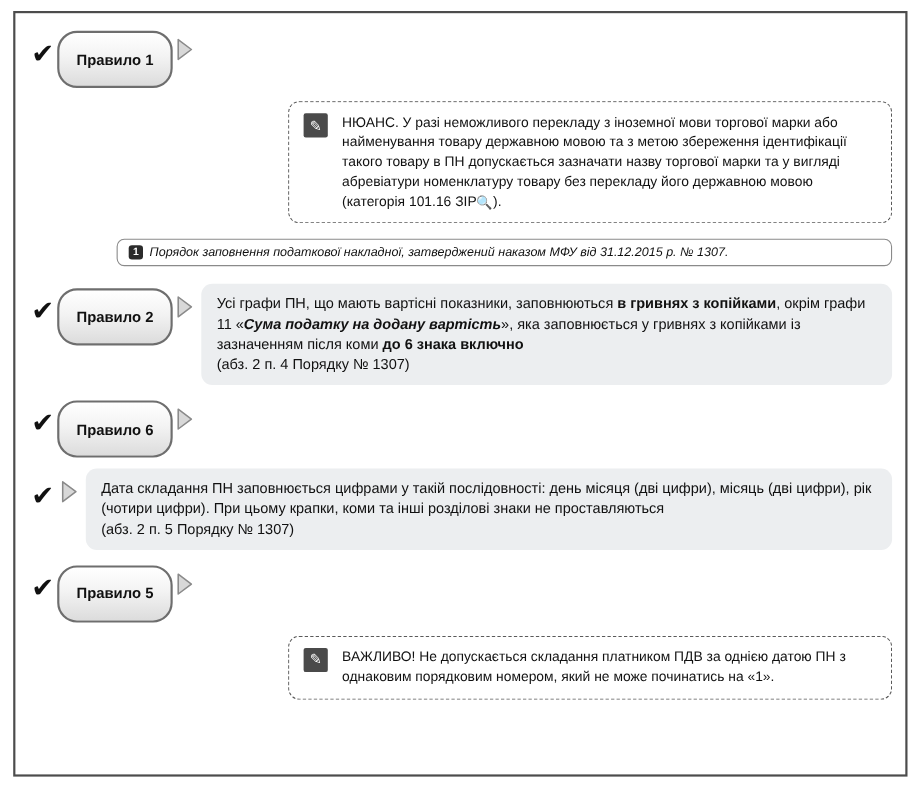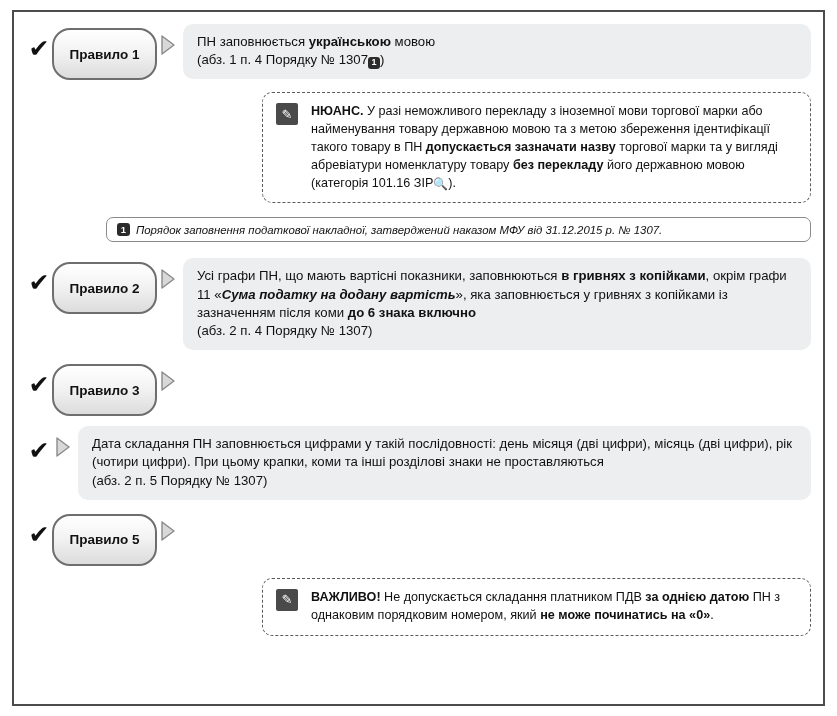--- a/index.html
+++ b/index.html
@@ -115,21 +115,21 @@
     height: 22px;
     background: #4a4a4a;
     border-radius: 2px;
     display: flex;
     align-items: center;
     justify-content: center;
     color: #ffffff;
     font-size: 13px;
     line-height: 1;
   }
-  .note b { font-weight: bold; }
+  .note b { font-weight: normal; }
 
   
   .footnote {
     margin: 14px 0 16px 80px;
     width: 705px;
     border: 1.4px solid #8a8a8a;
     border-radius: 7px;
     padding: 5px 10px 5px 10px;
     font-size: 11.4px;
     font-style: italic;
@@ -221,21 +221,20 @@
   <div class="inner">
 
     <div class="rule-row">
       <div class="check">✔</div>
       <div class="pill">Правило 1</div>
       <div class="arrow">
         <svg width="20" height="22" viewBox="0 0 20 22" aria-hidden="true">
           <path d="M2 2 L14 11 L2 20 Z" fill="#d8d8d8" stroke="#8a8a8a" stroke-width="1.4" stroke-linejoin="round"></path>
         </svg>
       </div>
-      <div class="card">ПН заповнюється <b>українською</b> мовою<br>(абз. 1 п. 4 Порядку № 1307<span class="inlinenum">1</span>)</div>
     </div>
 
     <div class="note">
       <span class="pin">✎</span>
       <span><b>НЮАНС.</b> У разі неможливого перекладу з іноземної мови торгової марки або найменування товару державною мовою та з метою збереження ідентифікації такого товару в ПН <b>допускається зазначати назву</b> торгової марки та у вигляді абревіатури номенклатуру товару <b>без перекладу</b> його державною мовою (категорія 101.16 ЗІР<span class="zoomglyph">🔍</span>).</span>
     </div>
 
     <div class="footnote">
       <span class="numbox">1</span>
       <span>Порядок заповнення податкової накладної, затверджений наказом МФУ від 31.12.2015 р. № 1307.</span>
@@ -247,21 +246,21 @@
       <div class="arrow">
         <svg width="20" height="22" viewBox="0 0 20 22" aria-hidden="true">
           <path d="M2 2 L14 11 L2 20 Z" fill="#d8d8d8" stroke="#8a8a8a" stroke-width="1.4" stroke-linejoin="round"></path>
         </svg>
       </div>
       <div class="card">Усі графи ПН, що мають вартісні показники, заповнюються <b>в гривнях з копійками</b>, окрім графи 11 «<b><i>Сума податку на додану вартість</i></b>», яка заповнюється у гривнях з копійками із зазначенням після коми <b>до 6 знака включно</b><br>(абз. 2 п. 4 Порядку № 1307)</div>
     </div>
 
     <div class="rule-row">
       <div class="check">✔</div>
-      <div class="pill">Правило 3</div>
+      <div class="pill">Правило 6</div>
       <div class="arrow">
         <svg width="20" height="22" viewBox="0 0 20 22" aria-hidden="true">
           <path d="M2 2 L14 11 L2 20 Z" fill="#d8d8d8" stroke="#8a8a8a" stroke-width="1.4" stroke-linejoin="round"></path>
         </svg>
       </div>
     </div>
 
     <div class="rule-row">
       <div class="check">✔</div>
       <div class="arrow">
@@ -277,18 +276,18 @@
       <div class="pill">Правило 5</div>
       <div class="arrow">
         <svg width="20" height="22" viewBox="0 0 20 22" aria-hidden="true">
           <path d="M2 2 L14 11 L2 20 Z" fill="#d8d8d8" stroke="#8a8a8a" stroke-width="1.4" stroke-linejoin="round"></path>
         </svg>
       </div>
     </div>
 
     <div class="note">
       <span class="pin">✎</span>
-      <span><b>ВАЖЛИВО!</b> Не допускається складання платником ПДВ <b>за однією датою</b> ПН з однаковим порядковим номером, який <b>не може починатись на «0»</b>.</span>
+      <span><b>ВАЖЛИВО!</b> Не допускається складання платником ПДВ <b>за однією датою</b> ПН з однаковим порядковим номером, який <b>не може починатись на «1»</b>.</span>
     </div>
 
 
   </div>
 </div>
 
 </body></html>

